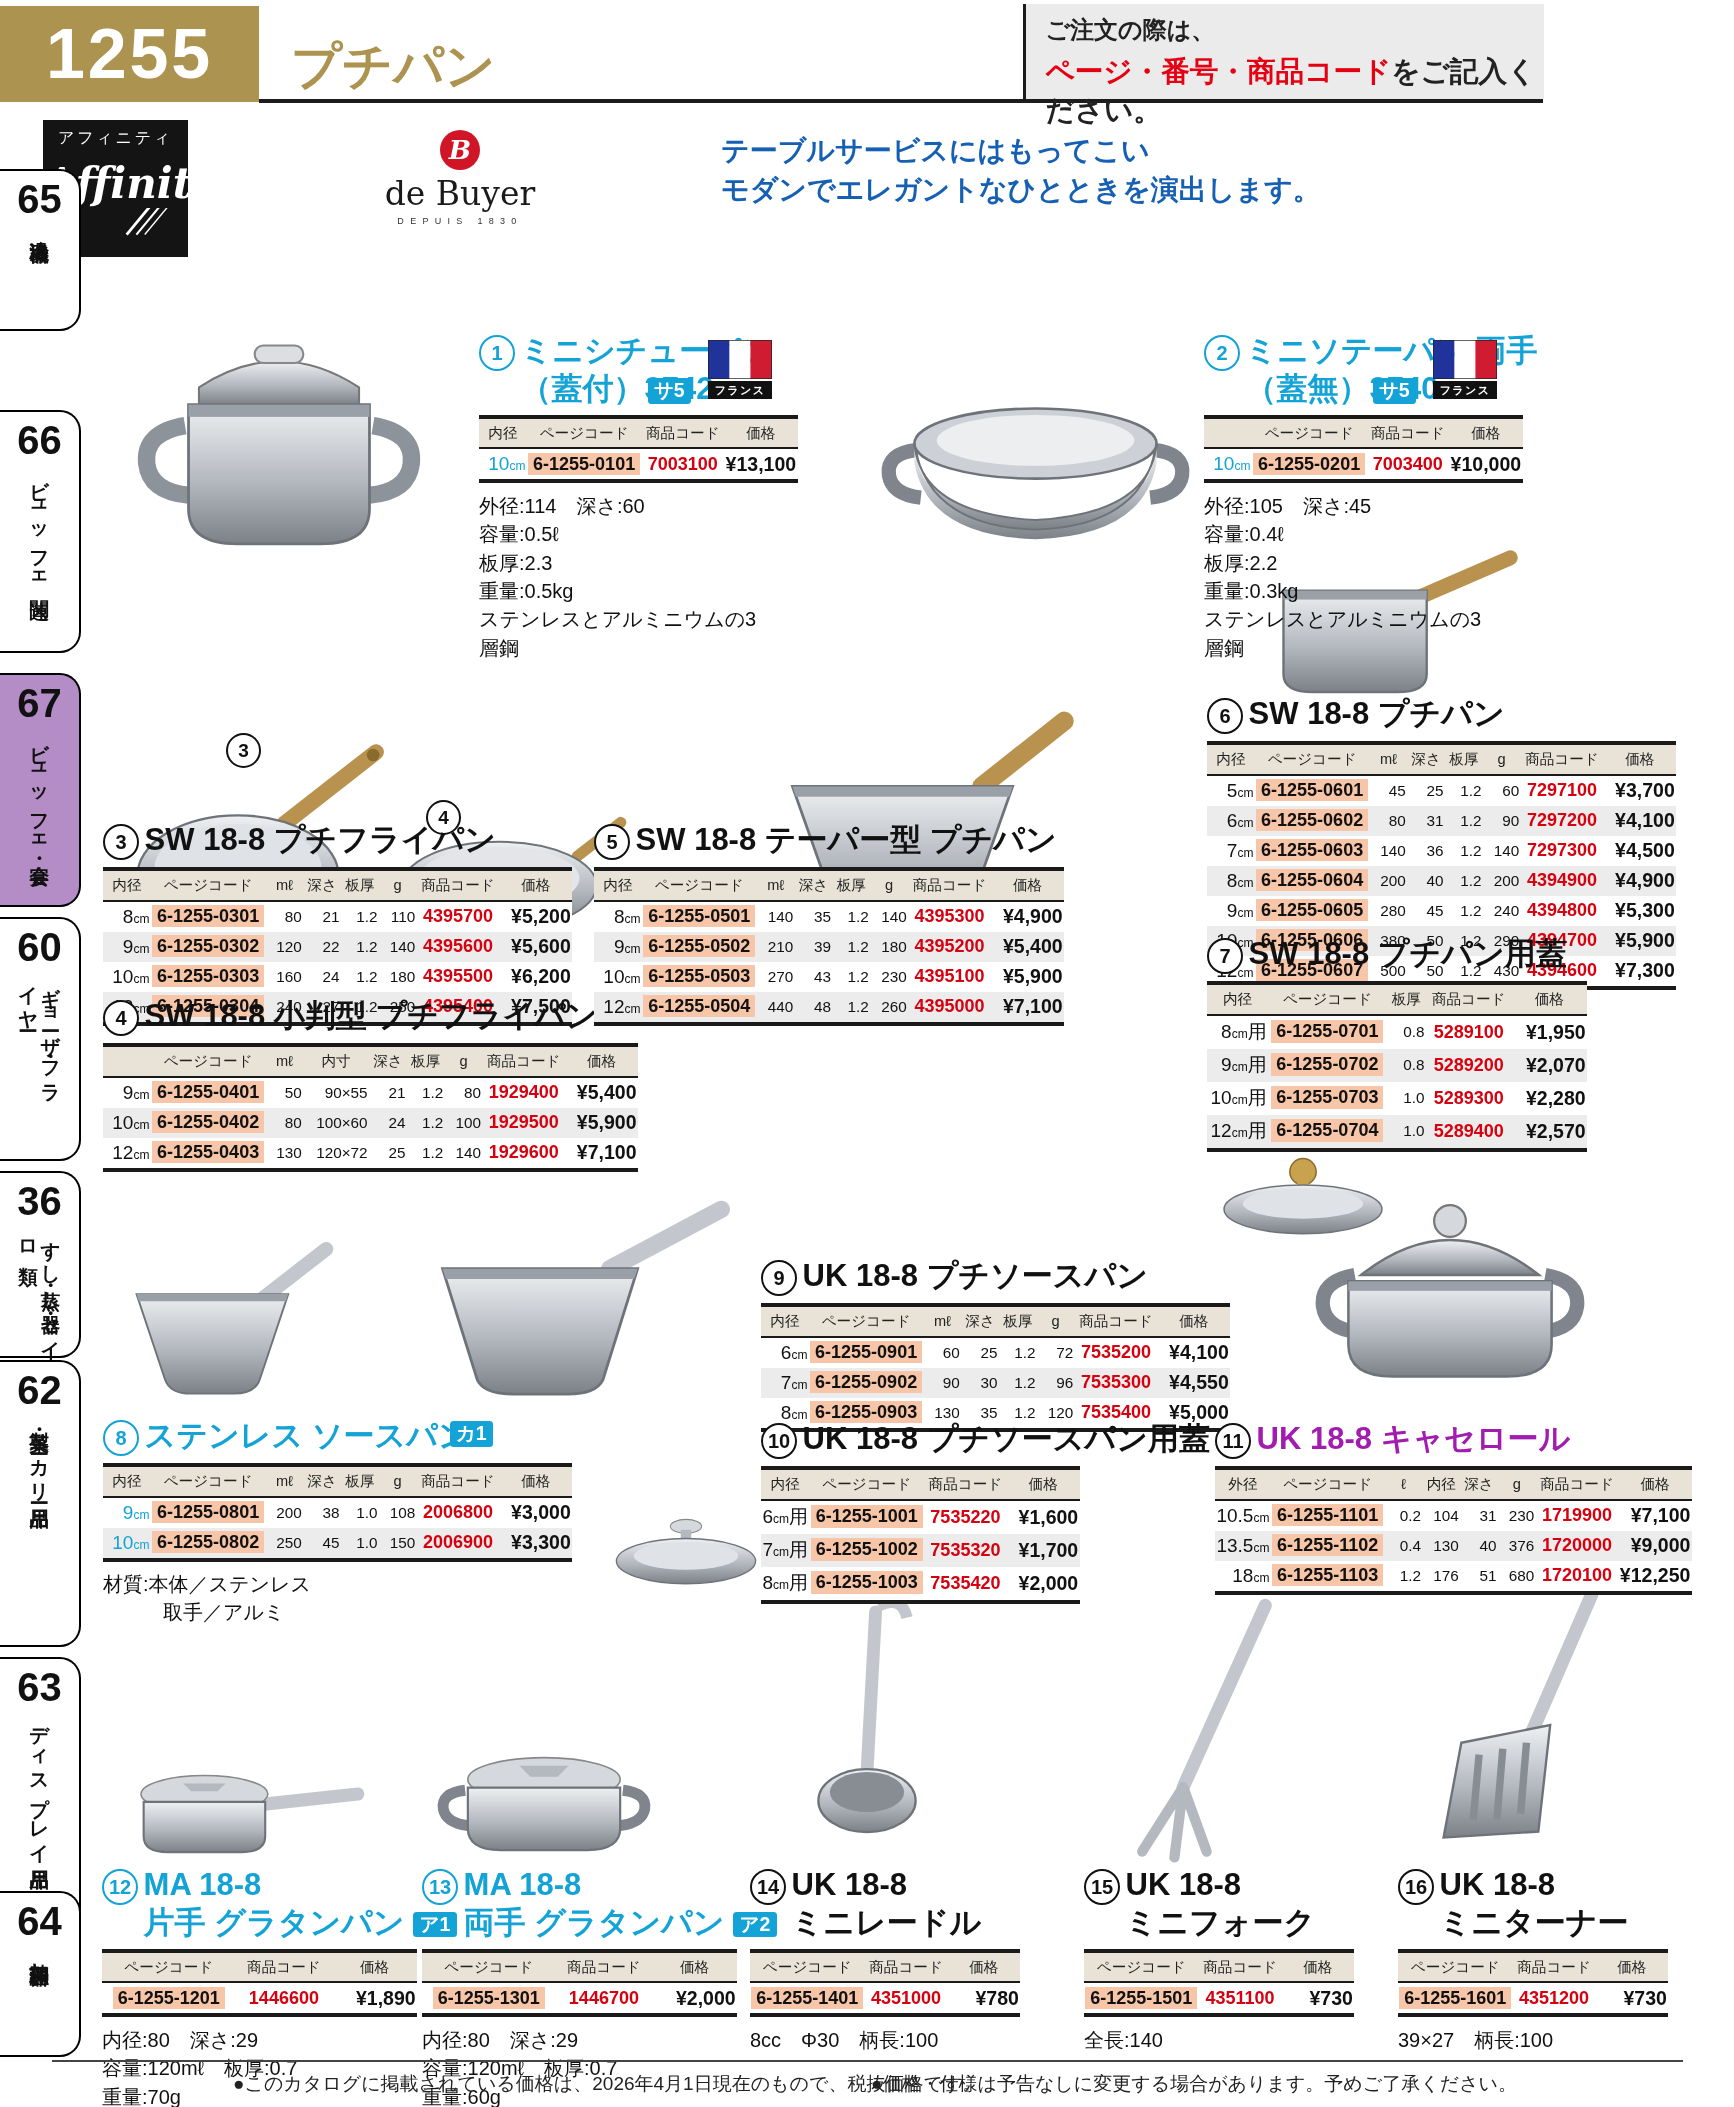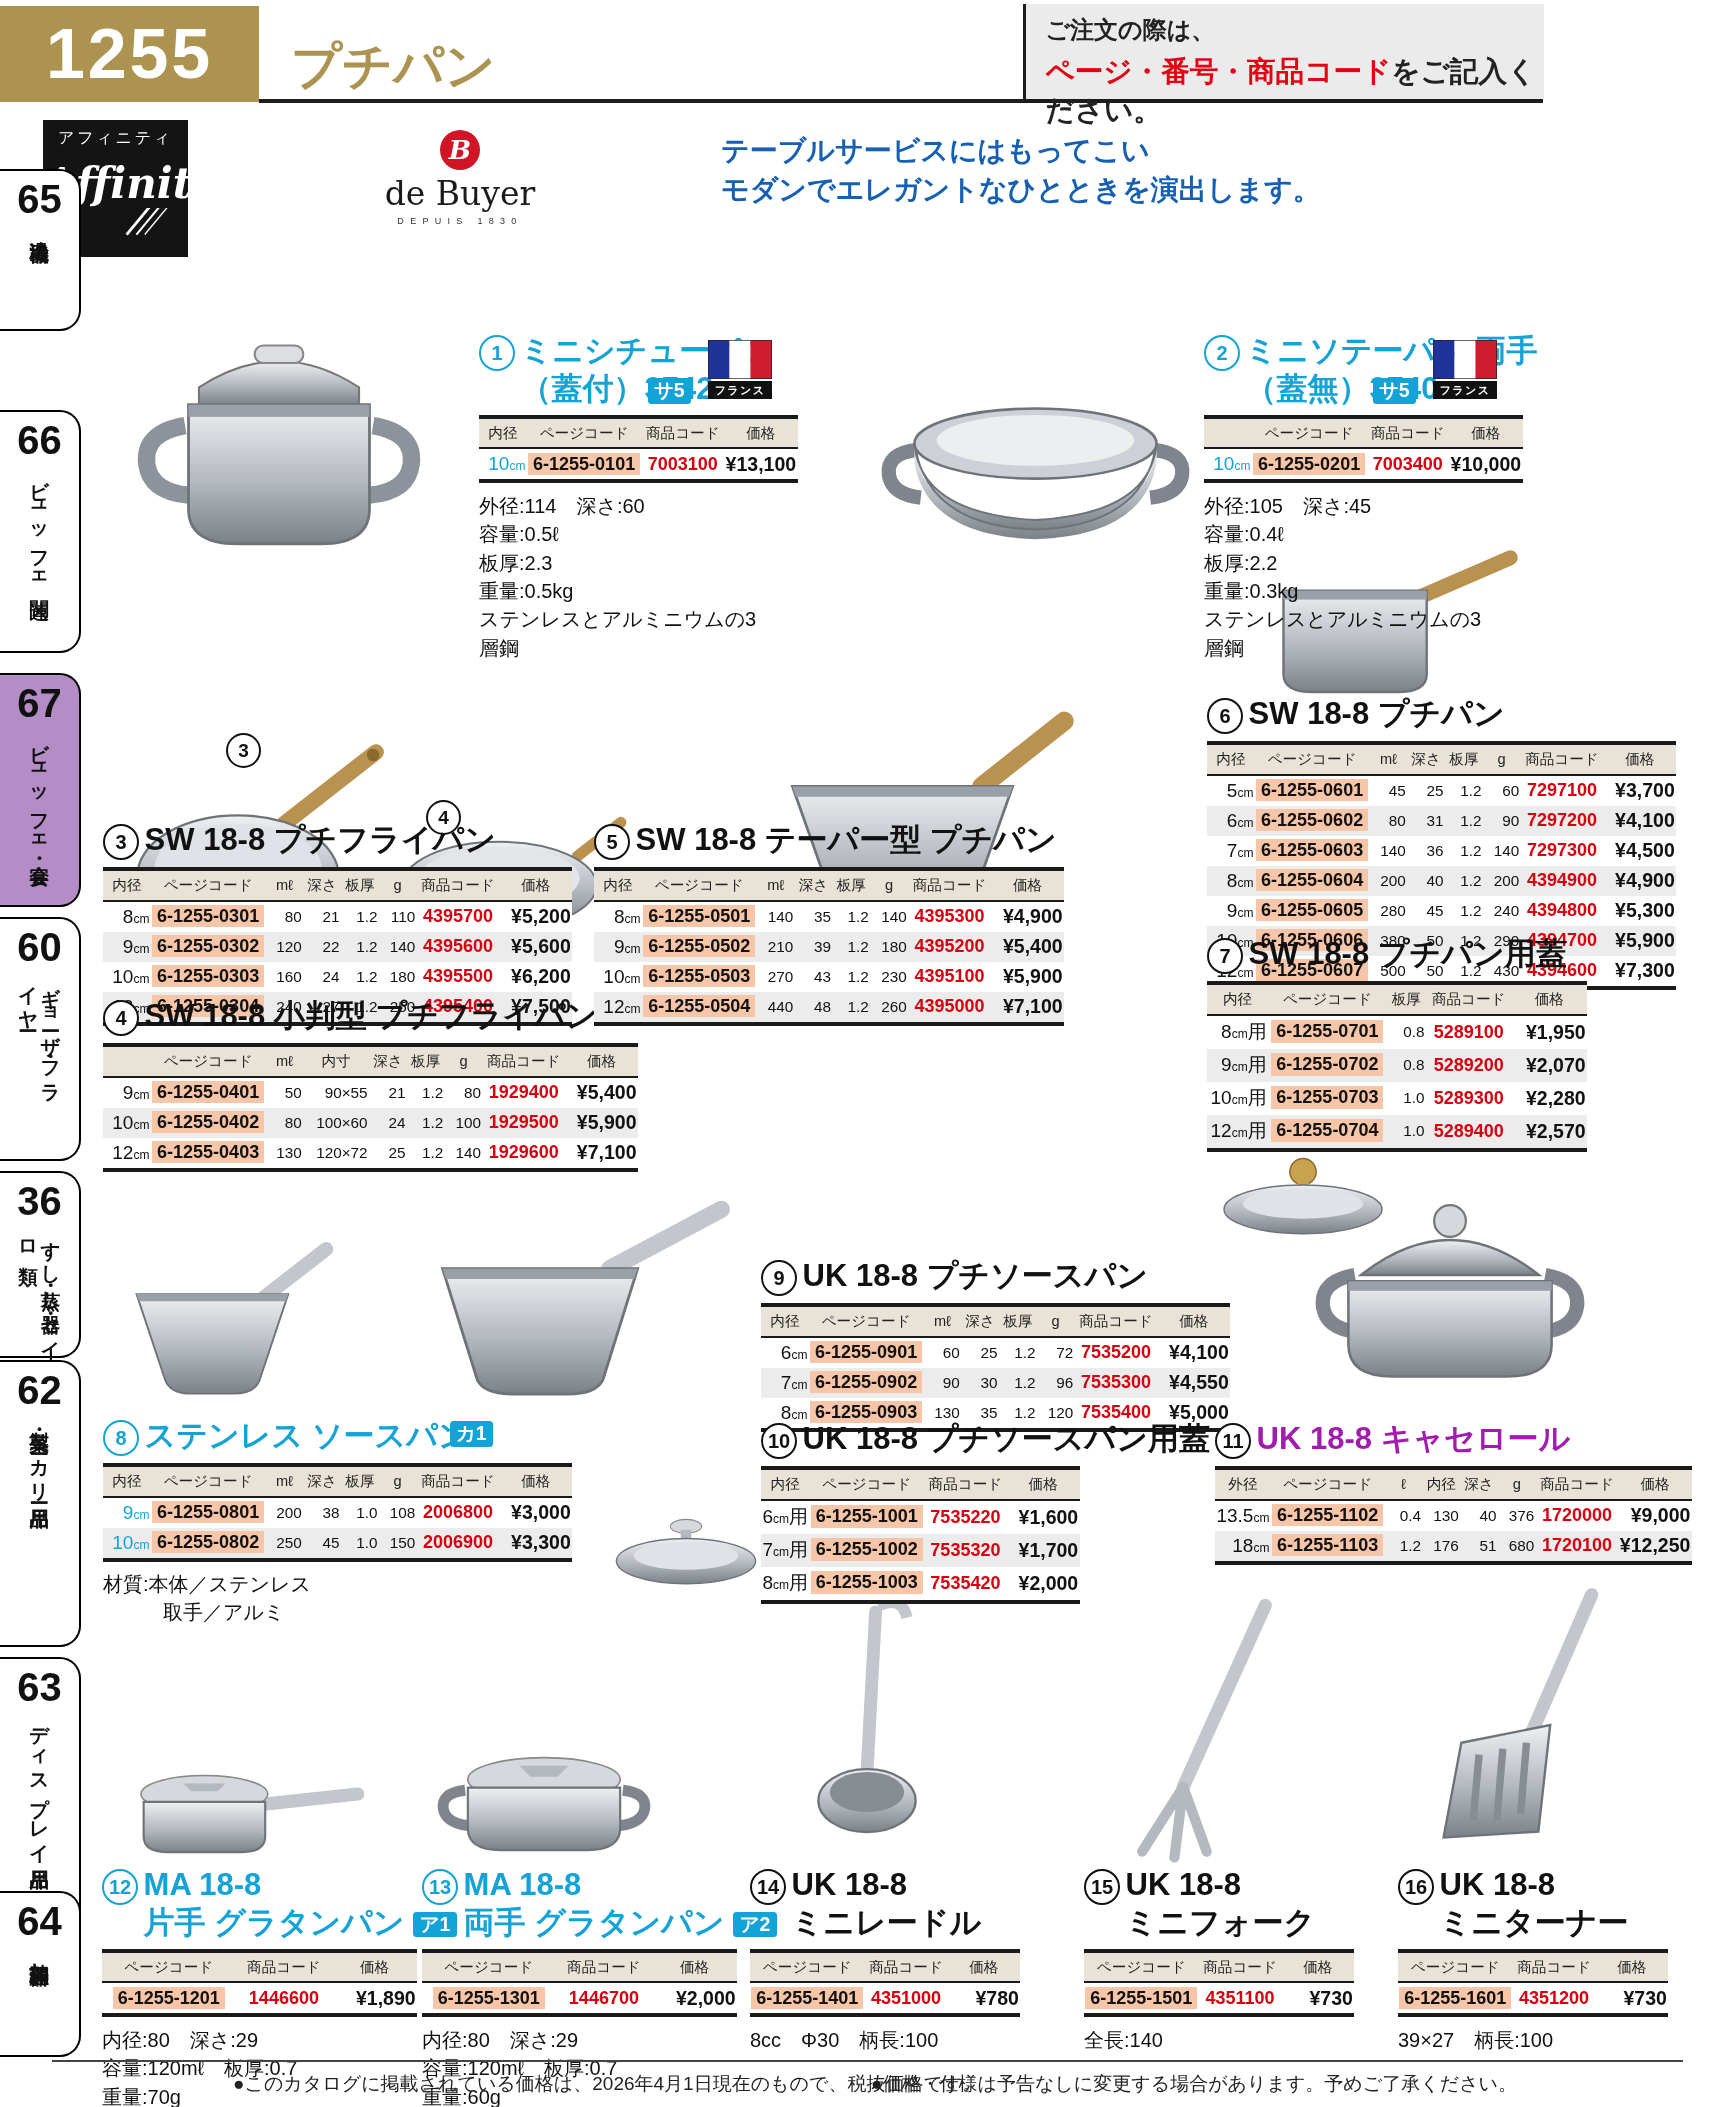--- a/index.html
+++ b/index.html
@@ -907,20 +907,30 @@
           <th class="c-num">ℓ</th>
           <th class="c-num">内径</th>
           <th class="c-num">深さ</th>
           <th class="c-num">g</th>
           <th class="c-code">商品コード</th>
           <th class="c-price">価格</th>
         </tr>
       </thead>
       <tbody>
         <tr>
+          <td class="c-size">10.5<span class="u">cm</span></td>
+          <td class="c-pagecode"><span class="pc">6-1255-1101</span></td>
+          <td class="c-num">0.2</td>
+          <td class="c-num">104</td>
+          <td class="c-num">31</td>
+          <td class="c-num">230</td>
+          <td class="c-code">1719900</td>
+          <td class="c-price">¥7,100</td>
+        </tr>
+        <tr>
           <td class="c-size">13.5<span class="u">cm</span></td>
           <td class="c-pagecode"><span class="pc">6-1255-1102</span></td>
           <td class="c-num">0.4</td>
           <td class="c-num">130</td>
           <td class="c-num">40</td>
           <td class="c-num">376</td>
           <td class="c-code">1720000</td>
           <td class="c-price">¥9,000</td>
         </tr>
         <tr>

